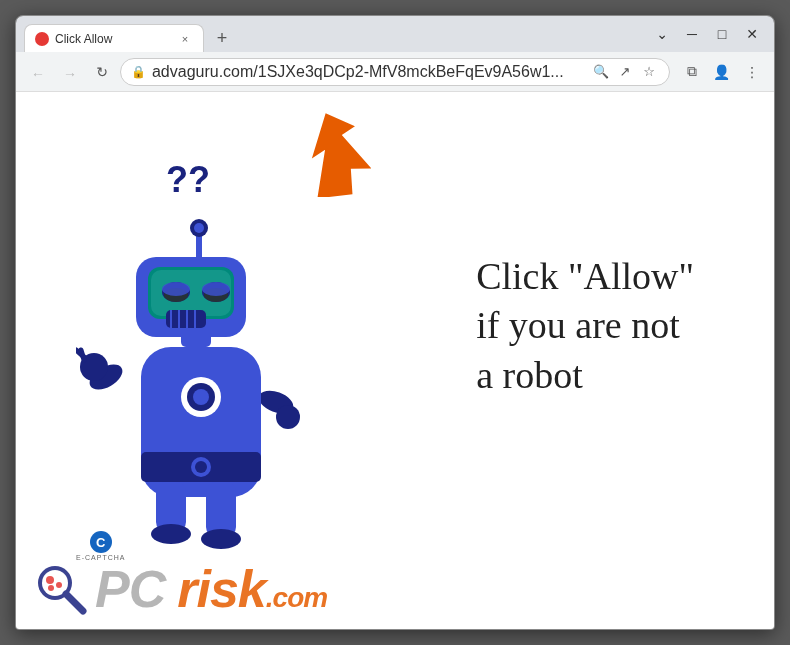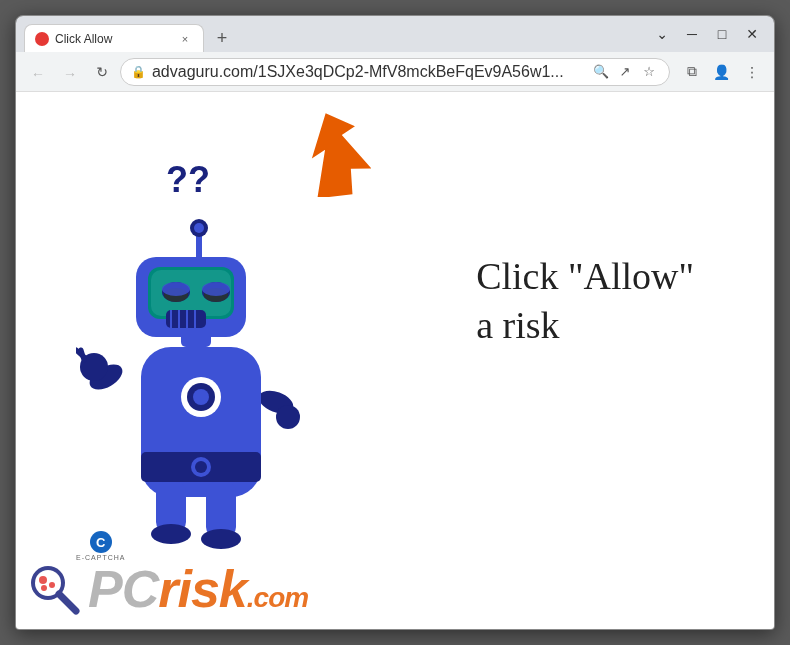--- a/index.html
+++ b/index.html
@@ -260,21 +260,21 @@
       font-size: 38px;
       color: #222;
       line-height: 1.3;
       font-family: Georgia, serif;
     }
 
     
     .watermark {
       position: absolute;
       bottom: 10px;
-      left: 12px;
+      left: 19px;
       display: flex;
       align-items: center;
       gap: 8px;
       opacity: 0.85;
     }
 
     .ecaptcha-badge {
       position: absolute;
       bottom: 68px;
       left: 60px;
@@ -422,21 +422,22 @@
 
           <circle cx="125" cy="195" r="20" fill="#fff"></circle>
           <circle cx="125" cy="195" r="14" fill="#1a237e"></circle>
           <circle cx="125" cy="195" r="8" fill="#3d52d5"></circle>
         </svg>
       </div>
     </div>
 
     <div class="main-text">
       <div>Click "Allow"</div>
-      <div>a risk</div>
+      <div>if you are not</div>
+      <div>a robot</div>
     </div>
 
     <div class="ecaptcha-badge">
       <div class="ecaptcha-c">C</div>
       <span class="ecaptcha-label">E-CAPTCHA</span>
     </div>
 
     <div class="watermark">
 
       <div style="position:relative; width:52px; height:52px; flex-shrink:0;">
@@ -447,19 +448,19 @@
           <circle cx="15" cy="17" r="4" fill="#e53935"></circle>
           <circle cx="24" cy="22" r="3" fill="#e53935"></circle>
           <circle cx="16" cy="25" r="3" fill="#e53935"></circle>
 
           <line x1="31" y1="31" x2="48" y2="48" stroke="#1a237e" stroke-width="7" stroke-linecap="round"></line>
         </svg>
       </div>
 
       <div style="display:flex; align-items:baseline; font-size:52px; font-weight:900; font-family:'Arial Black',Arial,sans-serif; letter-spacing:-1px;">
         <span style="color:#aaa; font-style:italic;">PC</span>
-          <span style="color:#e65c00; font-style:italic;">risk</span>
+          <span style="color:#e65c00; font-style:italic;margin-left:12px;">risk</span>
           <span style="color:#e65c00; font-style:italic; font-size:28px;">.com</span>
       </div>
     </div>
 
   </div>
 </div>
 
 </body></html>

